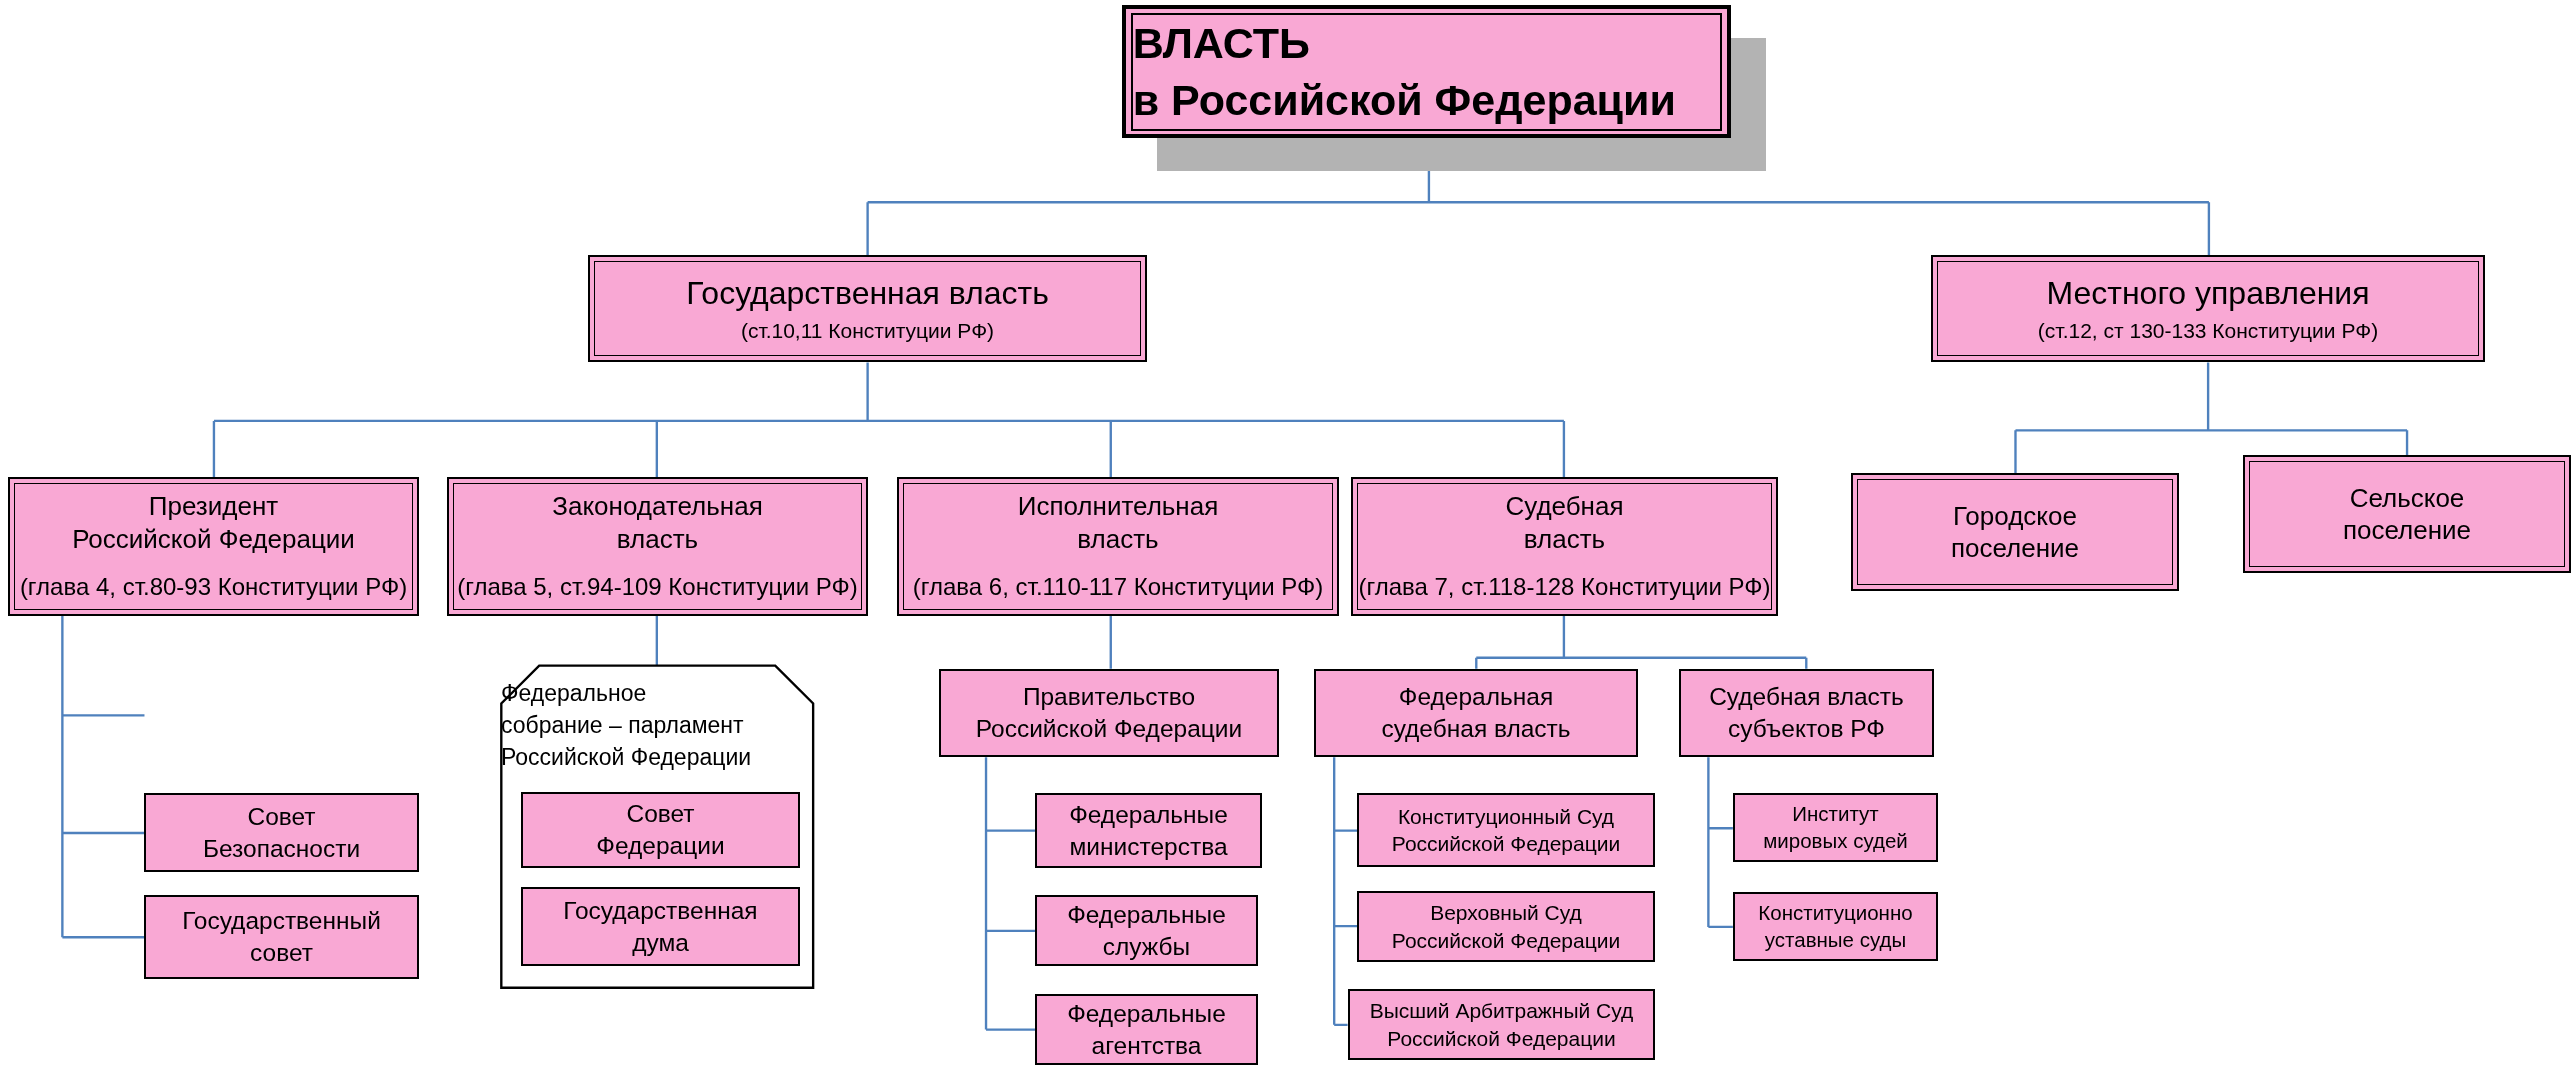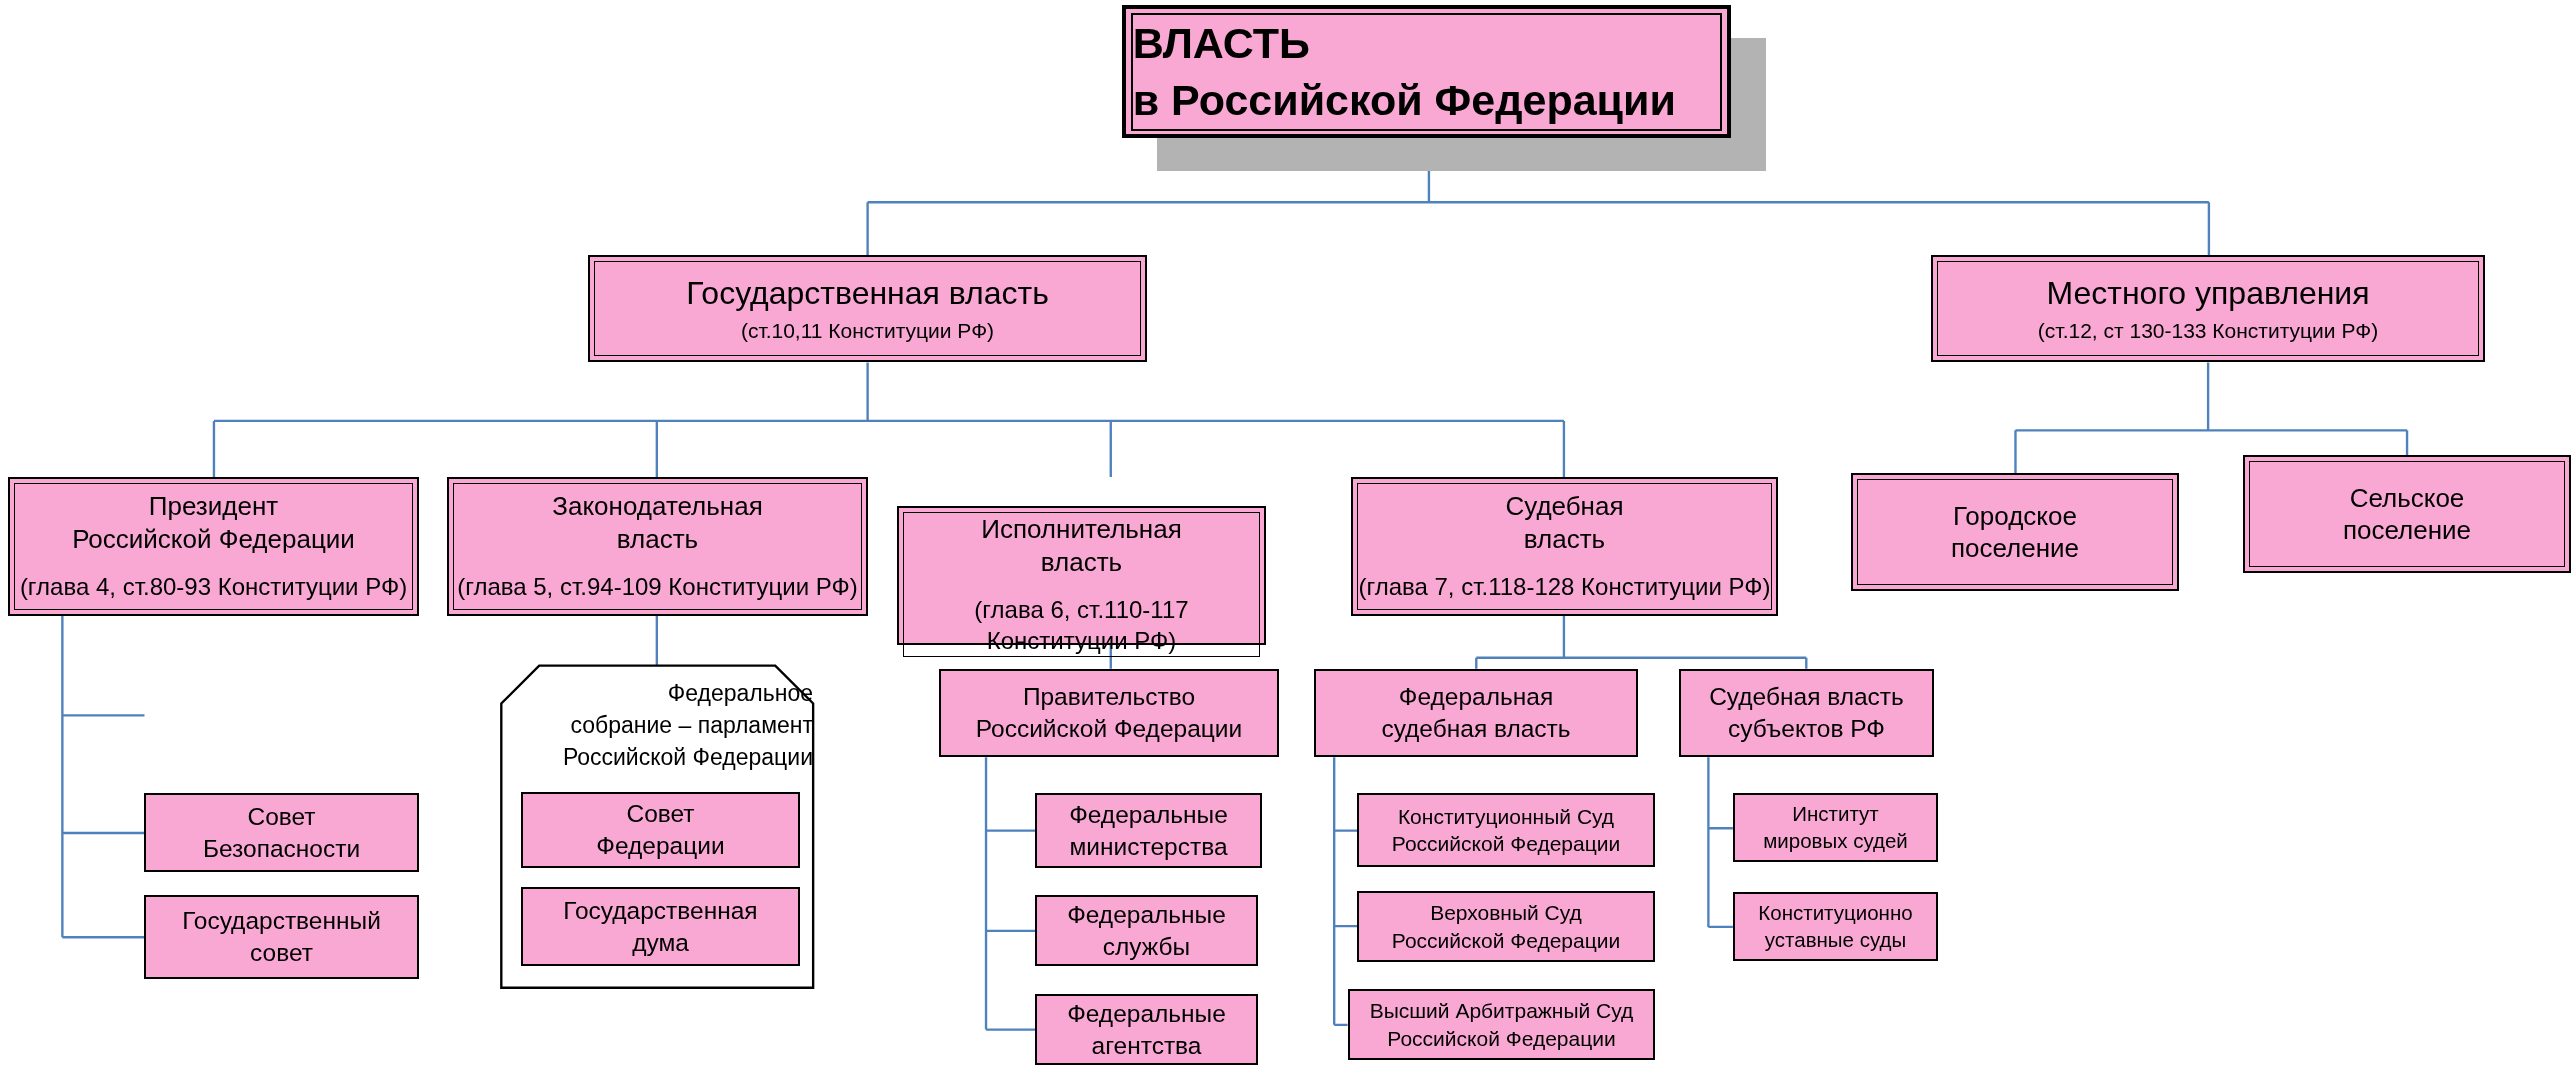--- a/index.html
+++ b/index.html
@@ -33,21 +33,21 @@
   .t-title { font-size:43px; font-weight:bold; line-height:1.32; }
   .t-l2    { font-size:32px; font-weight:normal; line-height:1.25; }
   .t-l3    { font-size:26px; line-height:1.25; }
   .t-ref   { font-size:21px; line-height:1.3; margin-top:4px; }
   .t-ref-sm{ font-size:24px; line-height:1.3; margin-top:16px; }
   .t-mid   { font-size:24.5px; line-height:1.3; }
   .t-sm    { font-size:21px; line-height:1.3; }
   .t-xs    { font-size:20.5px; line-height:1.3; }
   .t-plq   { font-size:23px; line-height:1.4; }
 
-  .plaque-label { position:absolute; text-align:right;padding-left:8px; }
+  .plaque-label { position:absolute; text-align:left; }
 </style>
 </head>
 <body>
 
 <div id="canvas">
 
   <svg id="connectors" width="2576" height="1066" viewBox="0 0 3263 1350">
     <path class="conn" d="M1810 174 V256 M1099 256 H2798 M1099 256 V323 M2798 256 V323"></path>
     <path class="conn" d="M1099 459 V533 M271 533 H1981 M271 533 V604 M832 533 V604 M1407 533 V604 M1981 533 V604"></path>
     <path class="conn" d="M2797 459 V545 M2553 545 H3049 M2553 545 V599 M3049 545 V599"></path>
@@ -90,21 +90,21 @@
   </div>
 
   <div class="node dbl" style="left:447px;top:477px;width:421px;height:139px">
     <div class="inner">
       <div class="label t-l3">Законодательная
 власть</div>
       <div class="t-ref-sm">(глава 5, ст.94-109 Конституции РФ)</div>
     </div>
   </div>
 
-  <div class="node dbl" style="left:897px;top:506px;width:369px;height:139px">
+  <div class="node dbl" style="left:897px;top:477px;width:442px;height:139px">
     <div class="inner">
       <div class="label t-l3">Исполнительная
 власть</div>
       <div class="t-ref-sm">(глава 6, ст.110-117 Конституции РФ)</div>
     </div>
   </div>
 
   <div class="node dbl" style="left:1351px;top:477px;width:427px;height:139px">
     <div class="inner">
       <div class="label t-l3">Судебная

